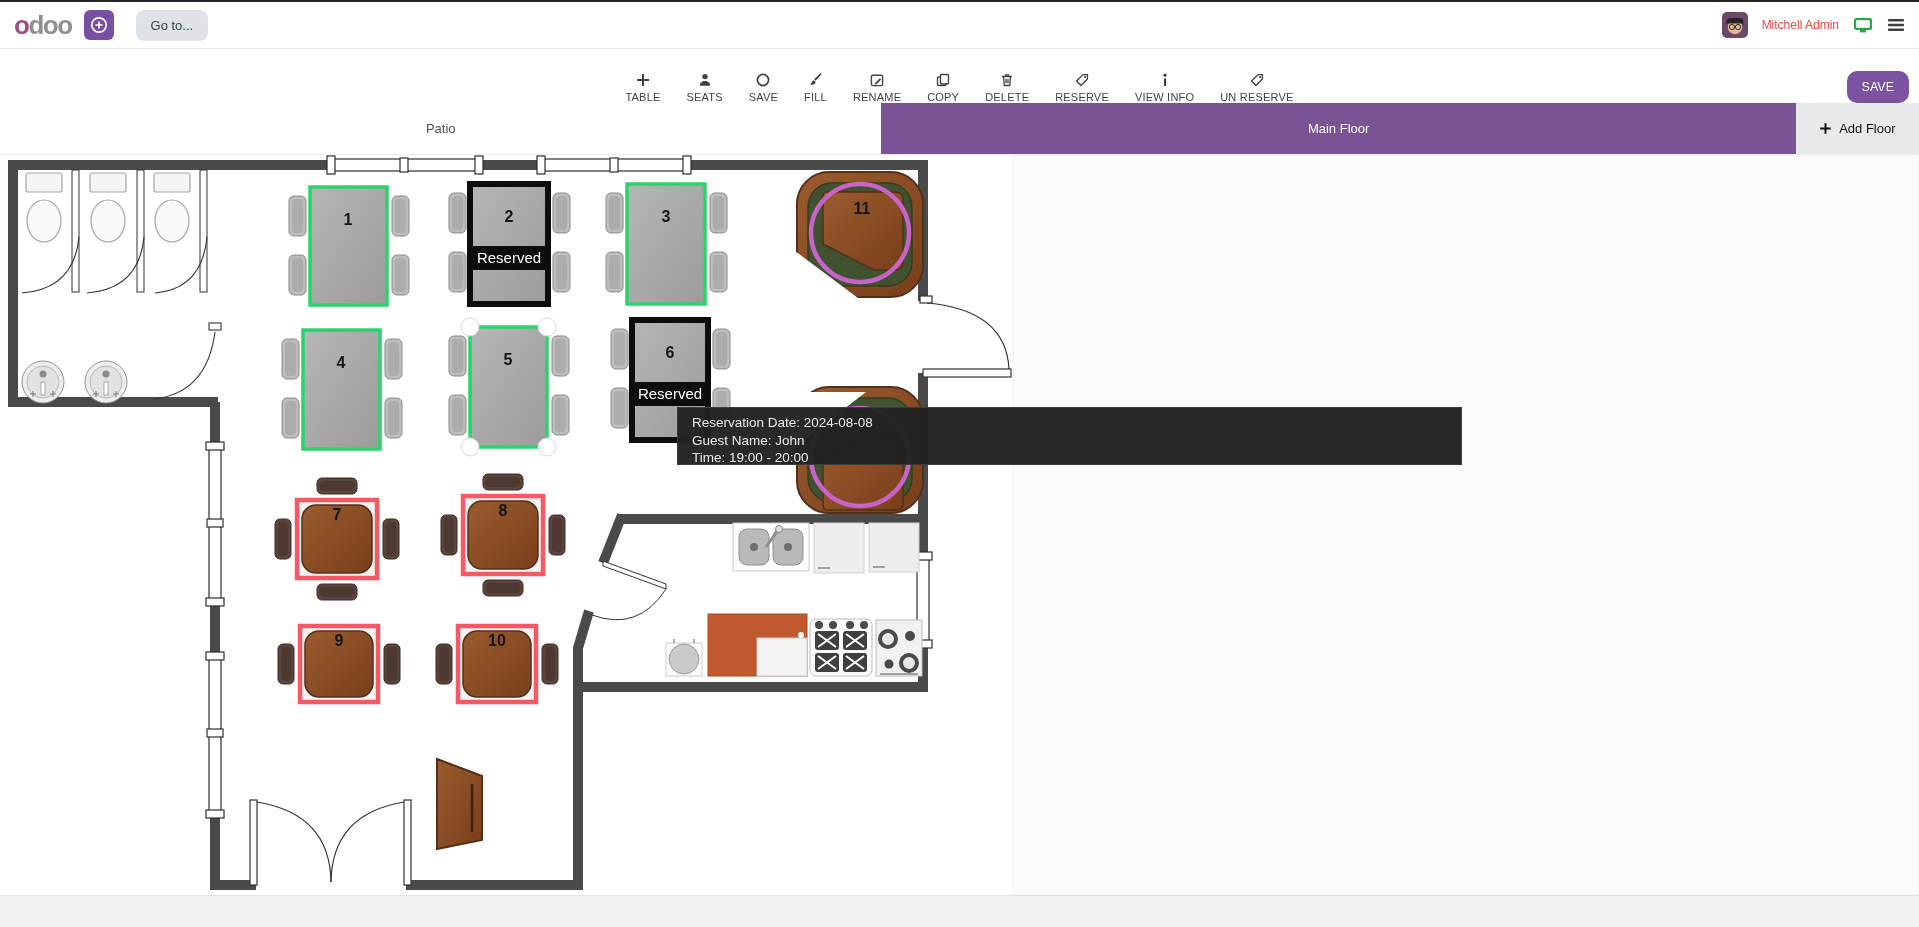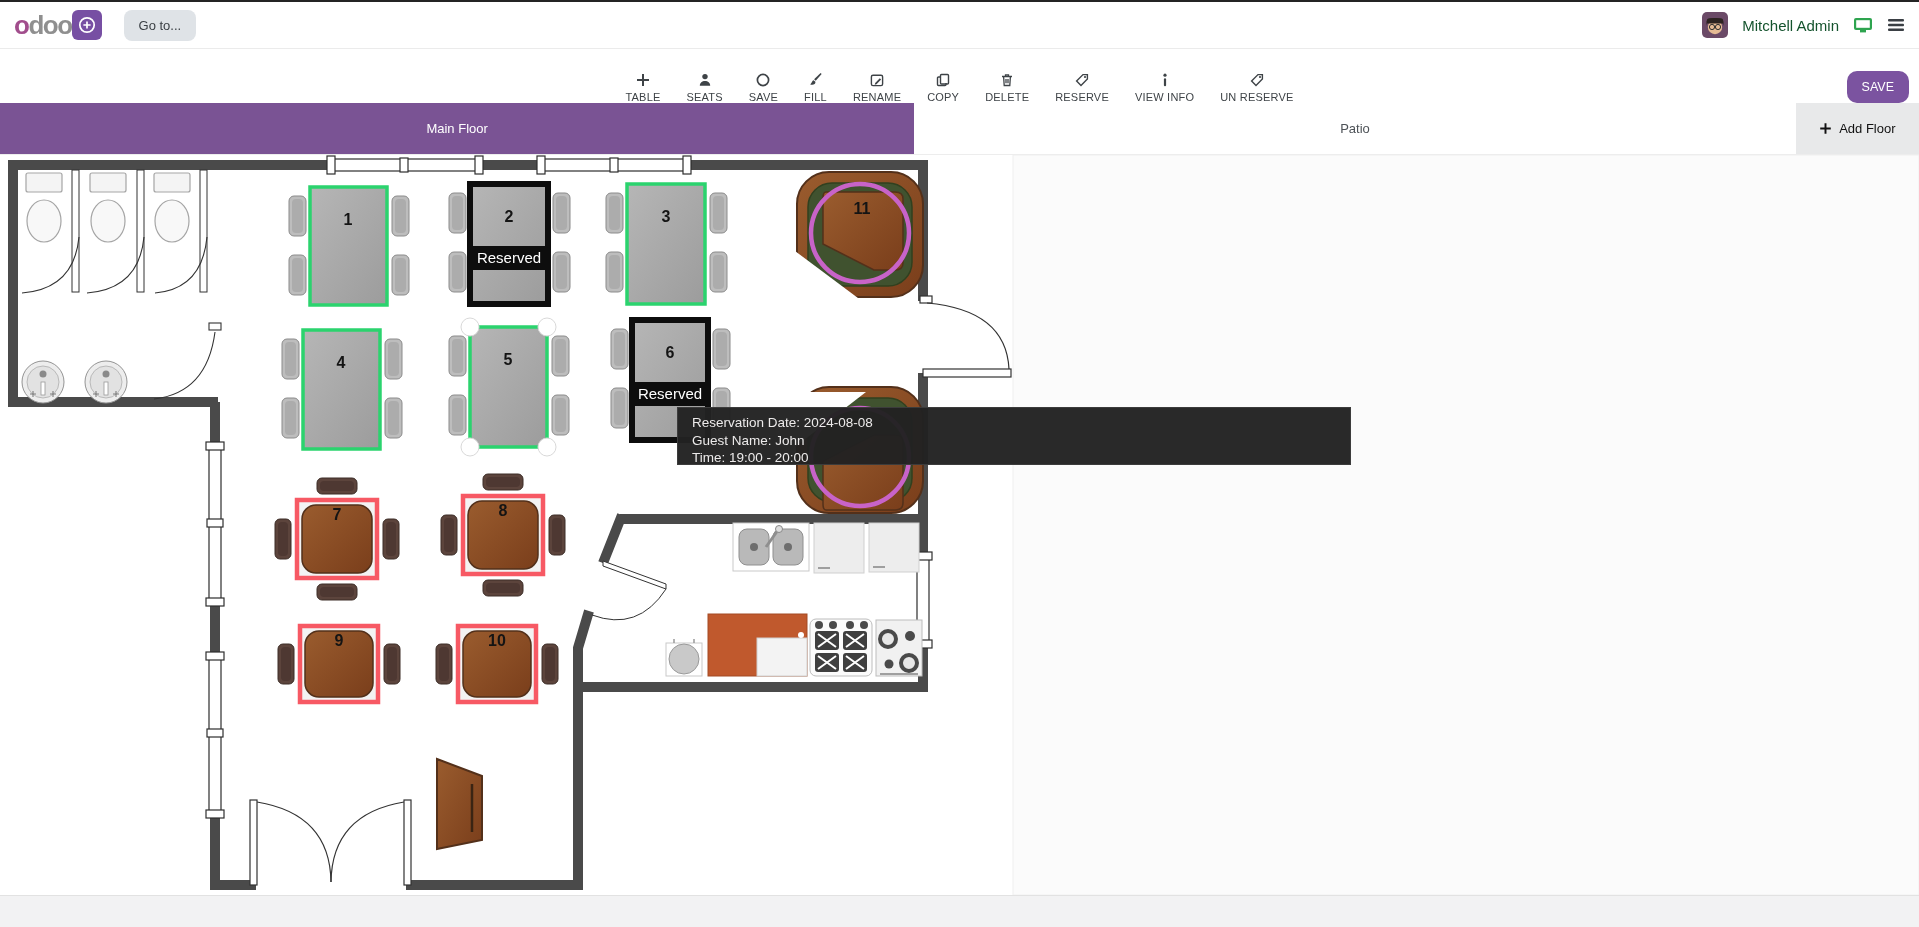--- a/index.html
+++ b/index.html
@@ -2,27 +2,27 @@
 <html><head>
 <meta charset="utf-8">
 <style>
   * { margin:0; padding:0; box-sizing:border-box; }
   html,body { background:#e9e9e9; }
   body { font-family:"Liberation Sans", sans-serif; }
   .screen { position:relative; width:1919px; height:927px; background:#fff; overflow:hidden; border-top:2px solid #242424; }
 
   
   .navbar { position:absolute; left:0; top:0; width:100%; height:47px; background:#fff; border-bottom:1px solid #ebebeb; display:flex; align-items:center; padding:0 14px; }
-  .logo { font-size:26px; font-weight:800; letter-spacing:-1.5px; color:#8f8f8f; margin-right:0; line-height:1; }
+  .logo { font-size:26px; font-weight:800; letter-spacing:-1.5px; color:#8f8f8f; margin-right:12px; line-height:1; }
   .logo .o1 { color:#a14d8c; }
   .appbtn { width:30px; height:30px; border:none; border-radius:6px; background:#774fa3; display:flex; align-items:center; justify-content:center; cursor:pointer; }
   .gotobtn { margin-left:22px; background:#dfe3e7; border:none; border-radius:8px; color:#3b4045; font-size:13px; padding:8px 15px; cursor:pointer; }
   .nav-right { margin-left:auto; display:flex; align-items:center; gap:14px; }
   .avatar { width:26px; height:26px; border-radius:5px; overflow:hidden; }
-  .username { font-size:15px; color:#14532d; }
+  .username { font-size:12px; color:#ef4444; }
   .iconbtn { background:none; border:none; cursor:pointer; display:flex; align-items:center; }
 
   
   .toolbar { position:absolute; left:0; top:60px; width:100%; height:52px; background:#fff; border-bottom:1px solid #e7e7e7; display:flex; align-items:center; justify-content:center; }
   .tb-group { display:flex; align-items:flex-start; gap:26px; }
   .tb { background:none; border:none; cursor:pointer; display:flex; flex-direction:column; align-items:center; gap:3px; color:#3e4347; }
   .tb .tbi { width:16px; height:16px; }
   .tb .tbl { font-size:11px; letter-spacing:.2px; color:#3e4347; }
   .savebtn { position:absolute; right:10px; top:9px; background:#7b53a0; color:#fff; border:none; border-radius:10px; font-size:12.5px; padding:9px 15px; cursor:pointer; }
 
@@ -33,21 +33,21 @@
   .tab-patio { width:887px; background:#fff; color:#4d5257; }
   .addfloor { width:124px; background:#e8e9ea; color:#111; font-size:13px; display:flex; align-items:center; justify-content:center; gap:7px; cursor:pointer; }
 
   
   .canvas { position:absolute; left:0; top:153px; width:1919px; height:740px; background:#fff; }
   svg.plan { display:block; }
   text.tnum { font-family:"Liberation Sans", sans-serif; font-weight:700; font-size:16px; fill:#141414; }
   text.tres { font-family:"Liberation Sans", sans-serif; font-size:15px; fill:#fff; }
 
   
-  .tooltip { position:absolute; left:677px; top:405px; width:674px; height:58px; background:rgba(34,34,34,0.97); border:1px solid #3c3c3c; color:#eceaea; font-size:13.5px; line-height:17.5px; padding:6px 0 0 14px; z-index:5; }
+  .tooltip { position:absolute; left:677px; top:405px; width:785px; height:58px; background:rgba(34,34,34,0.97); border:1px solid #3c3c3c; color:#eceaea; font-size:13.5px; line-height:17.5px; padding:6px 0 0 14px; z-index:5; }
 
   
   .footer { position:absolute; left:0; top:893px; width:100%; height:34px; background:#f2f2f3; border-top:1px solid #e2e2e2; border-bottom:2px solid #d8d8d8; }
 </style>
 </head>
 <body>
 
 <svg width="0" height="0" style="position:absolute">
   <defs>
     <symbol id="i-plus" viewBox="0 0 16 16">
@@ -193,25 +193,25 @@
           <svg class="tbi">
             <use href="#i-tag"></use>
           </svg>
           <span class="tbl">UN RESERVE</span>
         </button>
     </div>
     <button class="savebtn">SAVE</button>
   </div>
 
   <div class="tabs">
+    <div class="tab tab-patio">
+        <span>Patio</span>
+      </div>
     <div class="tab tab-main">
         <span>Main Floor</span>
-      </div>
-    <div class="tab tab-patio">
-        <span>Patio</span>
       </div>
     <div class="addfloor">
       <svg width="13" height="13" viewBox="0 0 16 16">
           <path d="M8 1.5 V14.5 M1.5 8 H14.5" stroke="#111" stroke-width="2.4"></path>
         </svg>
       <span>Add Floor</span>
     </div>
   </div>
 
   <div class="canvas">

